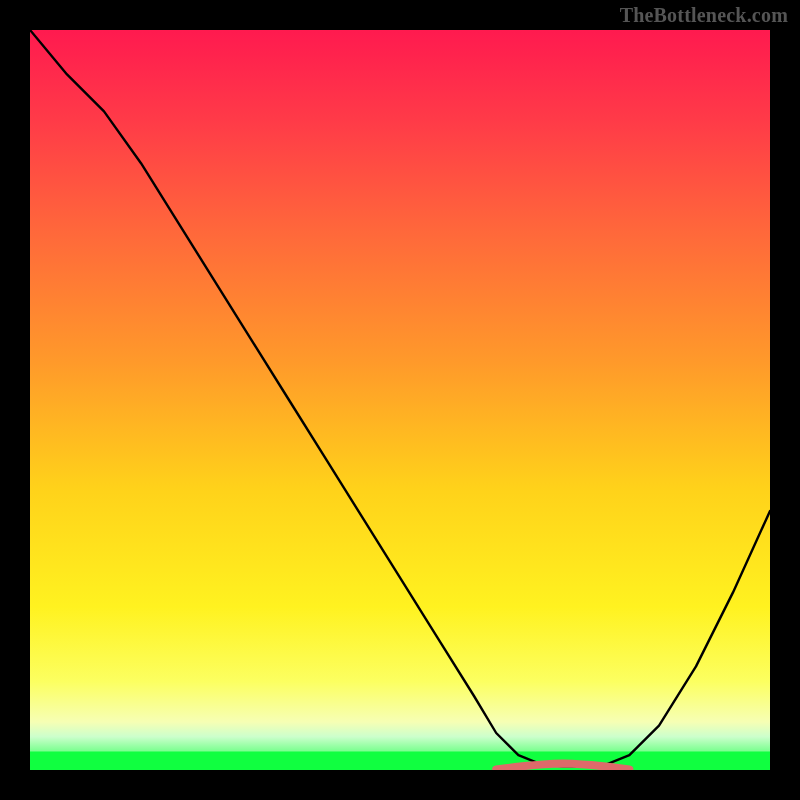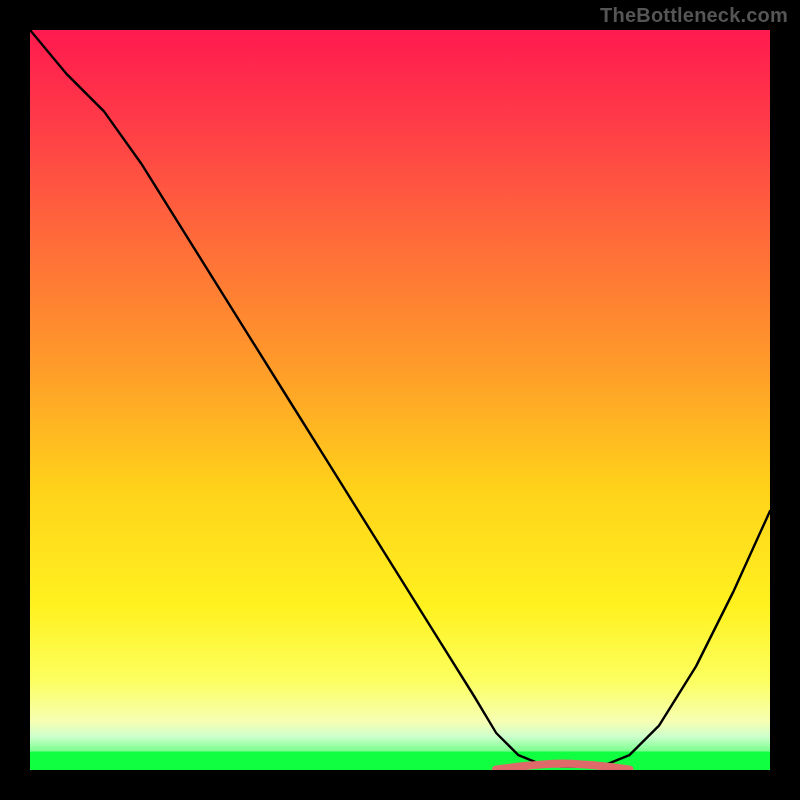--- a/index.html
+++ b/index.html
@@ -9,20 +9,21 @@
     height: 800px;
     background: #000;
     font-family: Arial, Helvetica, sans-serif;
     overflow: hidden;
   }
   .frame {
     position: relative;
     width: 800px;
     height: 800px;
     background: #000;
+    font-family: Liberation Serif, serif;
   }
   .watermark {
     position: absolute;
     top: 4px;
     right: 12px;
     color: #555;
     font-size: 20px;
     font-weight: 600;
     letter-spacing: 0.2px;
     z-index: 5;

